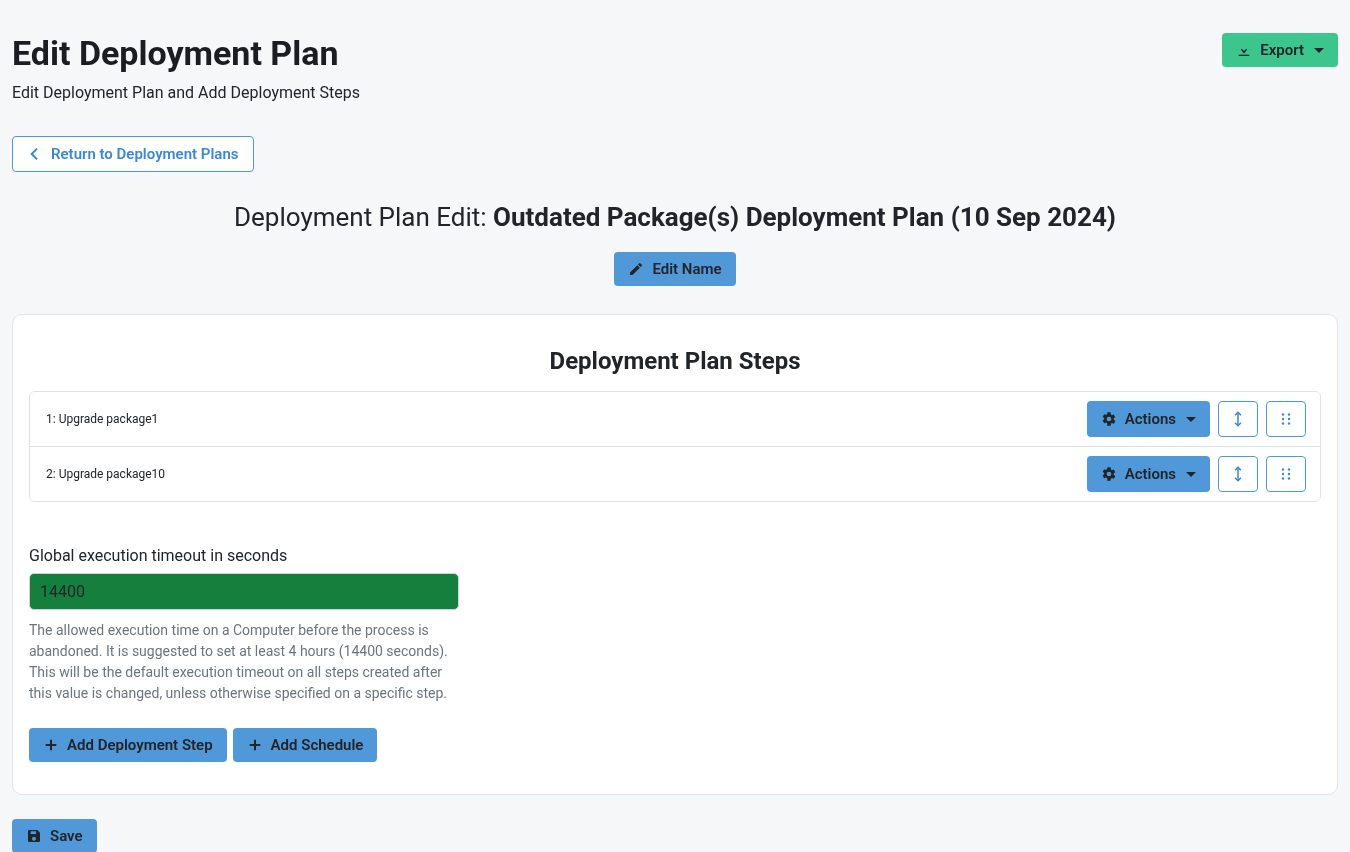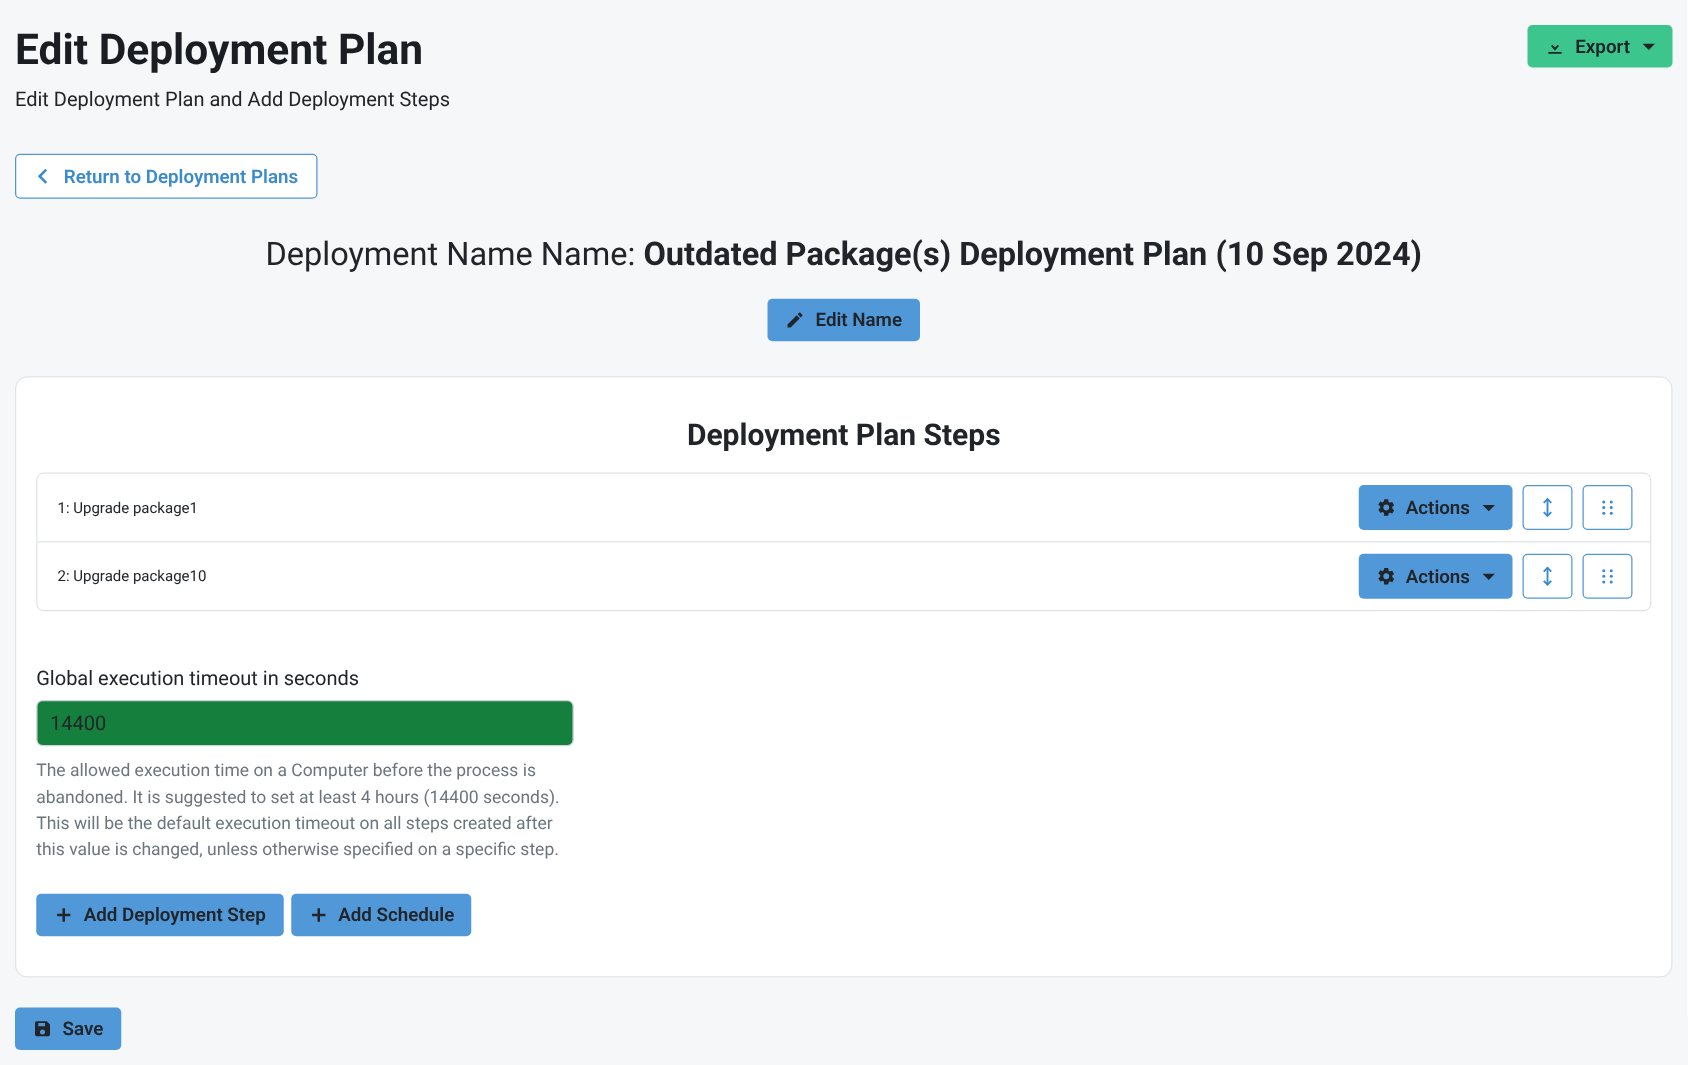--- a/index.html
+++ b/index.html
@@ -8,21 +8,21 @@
       background: #f6f7f9;
       color: #212529;
       width: 1350px;
       min-height: 852px;
       padding: 0 12px 12px 12px;
     }
     .header-row {
       display: flex;
       justify-content: space-between;
       align-items: flex-start;
-      padding-top: 20px;
+      padding-top: 33px;
     }
     .page-title {
       font-size: 34px;
       font-weight: 700;
       color: #1a1d21;
       margin-bottom: 10px;
     }
     .page-subtitle {
       font-size: 16px;
       color: #212529;
@@ -186,21 +186,21 @@
 <div class="return-link">
   <button class="btn btn-outline-primary">
     <svg class="icon" viewBox="0 0 24 24" fill="none" stroke="currentColor" stroke-width="3">
         <polyline points="15 4 7 12 15 20"></polyline>
       </svg>
     <span>Return to Deployment Plans</span>
   </button>
 </div>
 
 <div class="plan-name-row">
-  <span class="plan-name-label">Deployment Name Name: </span><span class="plan-name-value">Outdated Package(s) Deployment Plan (10 Sep 2024)</span>
+  <span class="plan-name-label">Deployment Plan Edit: </span><span class="plan-name-value">Outdated Package(s) Deployment Plan (10 Sep 2024)</span>
 </div>
 
 <div class="edit-name-wrap">
   <button class="btn btn-primary">
     <svg class="icon" viewBox="0 0 24 24" fill="currentColor">
         <path d="M3 17.25V21h3.75l11.06-11.06-3.75-3.75L3 17.25zM20.71 7.04a1 1 0 0 0 0-1.41l-2.34-2.34a1 1 0 0 0-1.41 0l-1.83 1.83 3.75 3.75 1.83-1.83z"></path>
       </svg>
     <span>Edit Name</span>
   </button>
 </div>

